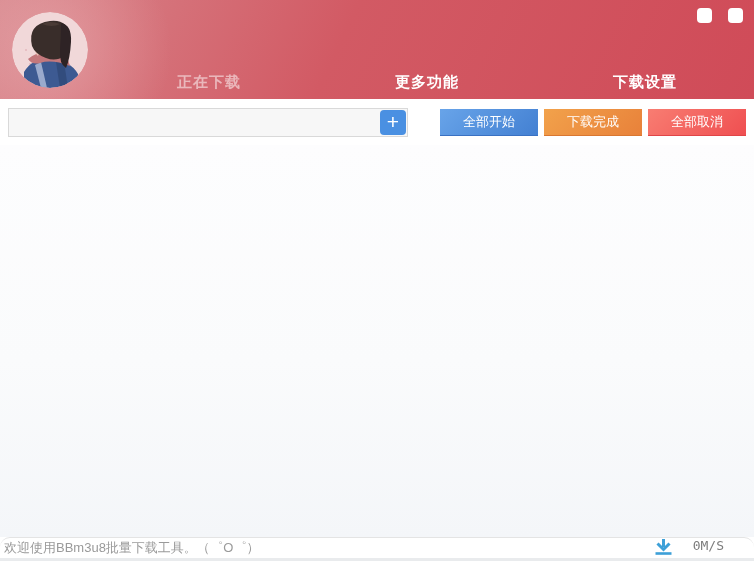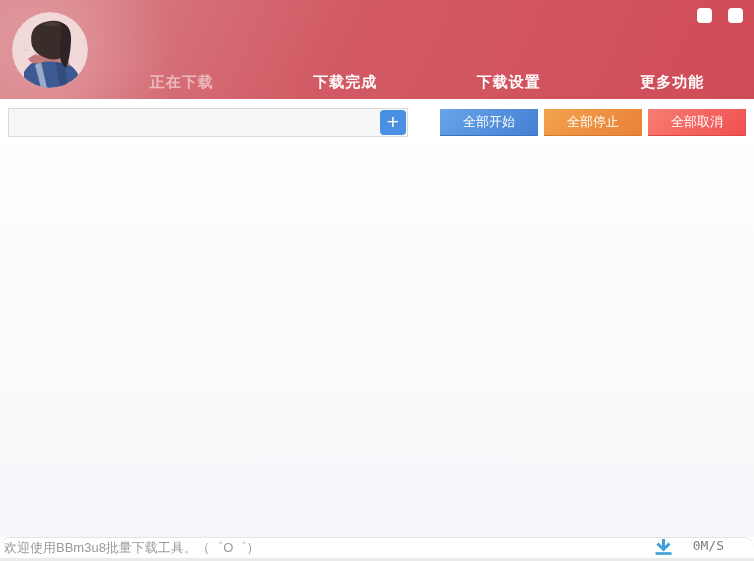--- a/index.html
+++ b/index.html
@@ -121,36 +121,35 @@
       </svg>
     </div>
 
     <div class="win-controls">
       <div class="win-btn"></div>
       <div class="win-btn"></div>
     </div>
 
     <nav class="tabs">
       <div class="tab dim">正在下载</div>
-      <div class="tab">下载完成</div>
+      <div class="tab">更多功能</div>
       <div class="tab">下载设置</div>
-      <div class="tab">更多功能</div>
     </nav>
   </div>
 
   <div class="toolbar">
     <div class="input-wrap">
       <input class="url-input" type="text" value="" style="">
       <button class="add-btn">
         <span class="plus-glyph">+</span>
       </button>
     </div>
     <div class="action-buttons">
       <button class="btn btn-start">全部开始</button>
-      <button class="btn btn-stop">全部停止</button>
+      <button class="btn btn-stop">下载完成</button>
       <button class="btn btn-cancel">全部取消</button>
     </div>
   </div>
 
   <div class="content"></div>
 
   <div class="statusbar">
     <span class="status-message">欢迎使用BBm3u8批量下载工具。（゜O゜）</span>
     <div class="speed">
       <svg class="speed-icon" width="21" height="17" viewBox="0 0 21 17">

